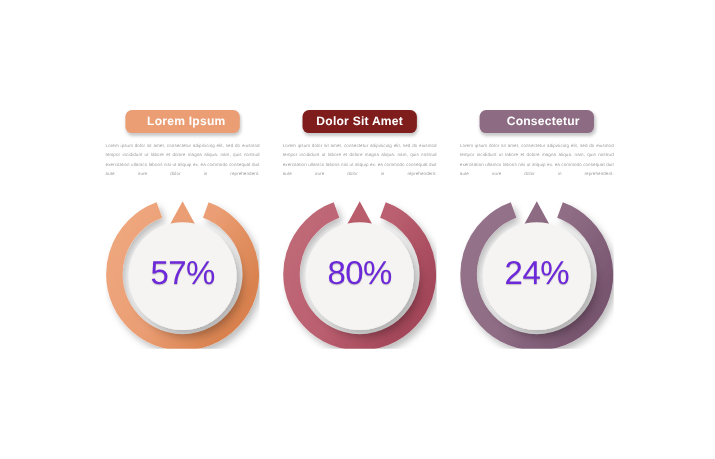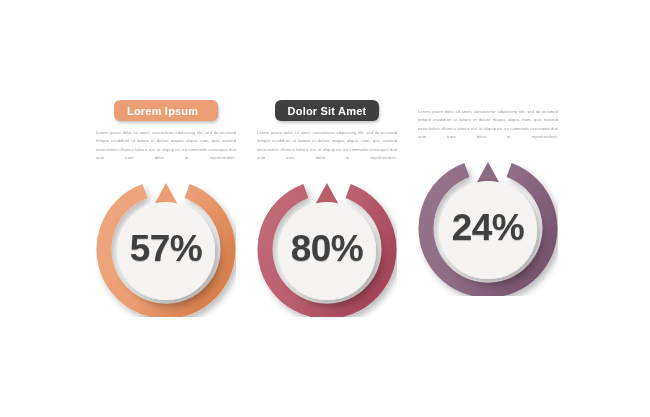--- a/index.html
+++ b/index.html
@@ -41,21 +41,21 @@
   }
 
   
   .pill {
     height: 21px;
     min-width: 104px;
     padding: 0 13px;
     border-radius: 6px;
     display: flex;
     align-items: center;
-    justify-content: flex-start;
+    justify-content: flex-end;
     color: #ffffff;
     font-size: 11px;
     font-weight: bold;
     letter-spacing: 0.2px;
     white-space: nowrap;
     box-shadow: 1px 2px 3px rgba(0,0,0,0.22);
     box-sizing: border-box;
   }
 
   
@@ -87,23 +87,23 @@
     position: absolute;
     left: 0;
     top: 0;
     width: 140px;
     height: 146px;
     display: flex;
     align-items: center;
     justify-content: center;
     padding-top: 11px;
     box-sizing: border-box;
-    font-size: 37px;
-    font-weight: bold;
-    color: #404040;
+    font-size: 30px;
+    font-weight: normal;
+    color: #6d28d9;
     letter-spacing: -0.5px;
     text-shadow: 0px 1px 1px rgba(0,0,0,0.22);
     pointer-events: none;
   }
 </style>
 </head>
 <body>
 
 <div class="board">
   <div class="columns">
@@ -132,21 +132,21 @@
             <path d="M 48.9 20.0 A 62 62 0 1 0 91.1 20.0" fill="none" stroke="url(#g0)" stroke-width="15" stroke-linecap="butt"></path>
           </g>
           <polygon points="70,12 81.5,33 58.5,33" fill="#eb9e74"></polygon>
           <circle cx="70" cy="80" r="49" fill="#f5f4f2" filter="url(#innerShadow0)"></circle>
         </svg>
         <div class="pct">57%</div>
       </div>
     </div>
 
     <div class="col">
-      <div class="pill" style="background: #404040;">
+      <div class="pill" style="background: #7f1d1d;">
         <span>Dolor Sit Amet</span>
       </div>
       <div class="body-text">Lorem ipsum dolor sit amet, consectetur adipisicing elit, sed do eiusmod tempor incididunt ut labore et dolore magna aliqua. nam, quis nostrud exercitation ullamco laboris nisi ut aliquip ex. ea commodo consequat duit aute irure dolor in reprehenderit.</div>
       <div class="donut-wrap">
         <svg class="donut-svg" width="140" height="146" viewBox="0 0 140 146">
           <defs>
             <linearGradient id="g1" x1="0" y1="0" x2="1" y2="0.6">
               <stop offset="0%" stop-color="#c06a78"></stop>
               <stop offset="55%" stop-color="#bb6070"></stop>
               <stop offset="100%" stop-color="#a4475a"></stop>
@@ -162,20 +162,23 @@
             <path d="M 48.9 20.0 A 62 62 0 1 0 91.1 20.0" fill="none" stroke="url(#g1)" stroke-width="15" stroke-linecap="butt"></path>
           </g>
           <polygon points="70,12 81.5,33 58.5,33" fill="#b95d6c"></polygon>
           <circle cx="70" cy="80" r="49" fill="#f5f4f2" filter="url(#innerShadow1)"></circle>
         </svg>
         <div class="pct">80%</div>
       </div>
     </div>
 
     <div class="col">
+      <div class="pill" style="background: rgb(141, 107, 131);">
+        <span>Consectetur</span>
+      </div>
       <div class="body-text">Lorem ipsum dolor sit amet, consectetur adipisicing elit, sed do eiusmod tempor incididunt ut labore et dolore magna aliqua. nam, quis nostrud exercitation ullamco laboris nisi ut aliquip ex. ea commodo consequat duit aute irure dolor in reprehenderit.</div>
       <div class="donut-wrap">
         <svg class="donut-svg" width="140" height="146" viewBox="0 0 140 146">
           <defs>
             <linearGradient id="g2" x1="0" y1="0" x2="1" y2="0.6">
               <stop offset="0%" stop-color="#95738a"></stop>
               <stop offset="55%" stop-color="#8f6d85"></stop>
               <stop offset="100%" stop-color="#795670"></stop>
             </linearGradient>
             <filter id="ringShadow2" x="-40%" y="-40%" width="200%" height="200%">

